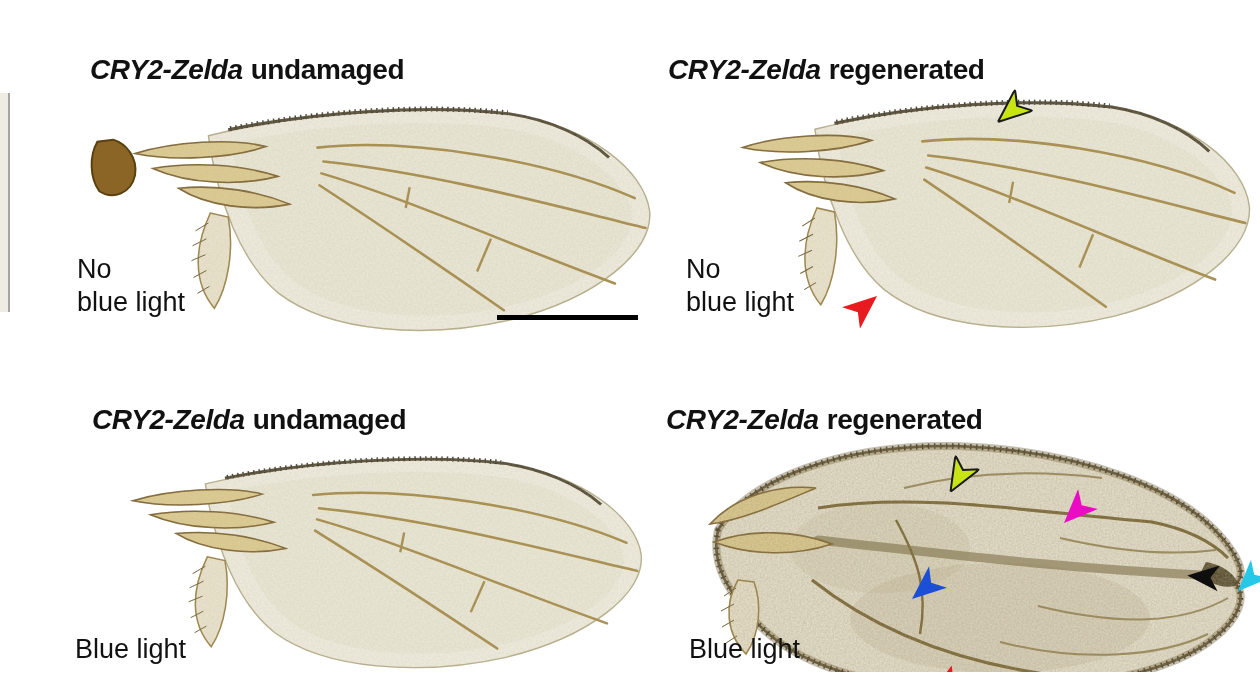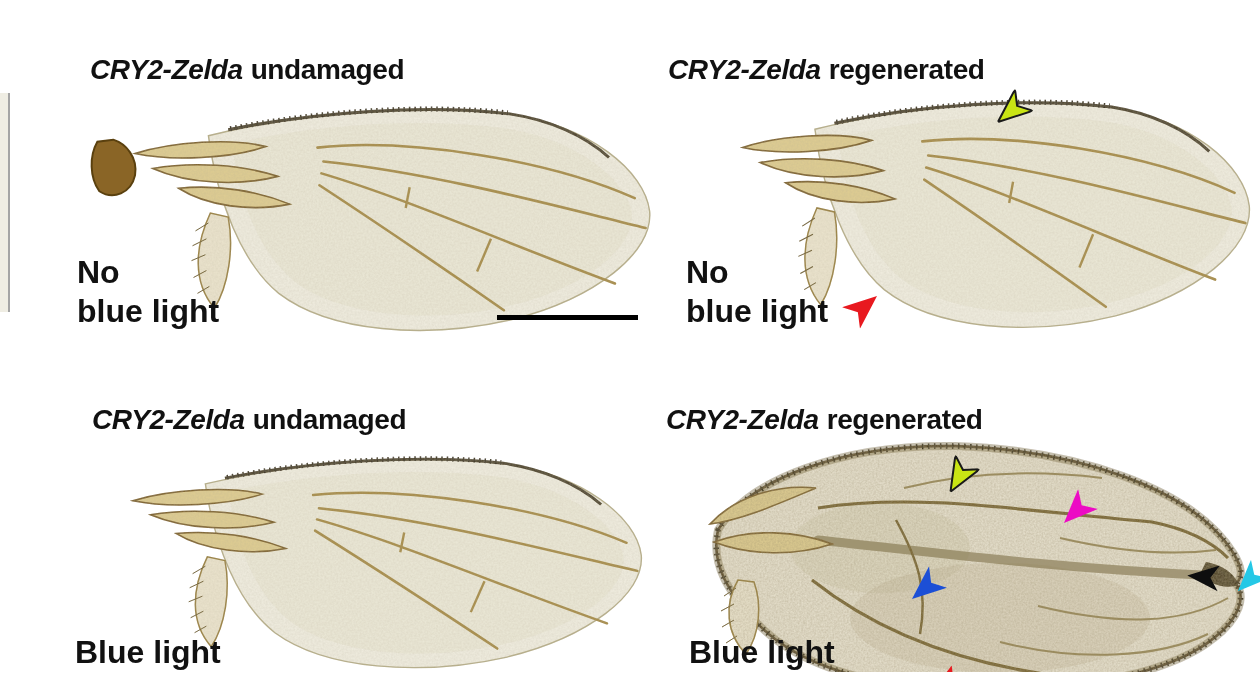--- a/index.html
+++ b/index.html
@@ -4,21 +4,21 @@
 <style>
   html,body{margin:0;padding:0;background:#fff;}
   body{width:1260px;height:700px;overflow:hidden;font-family:"Liberation Sans",sans-serif;}
   .stage{position:relative;width:1260px;height:672px;background:var(--bg,#fff);overflow:hidden;}
 
   .panel-title{position:absolute;z-index:30;font-weight:bold;font-size:28px;
     letter-spacing:-0.4px;color:var(--text,#111);white-space:nowrap;}
   .panel-title .genotype{font-style:italic;}
   .panel-title .state{margin-left:8px;}
 
-  .cond-label{position:absolute;z-index:30;font-weight:bold;font-size:32px;
+  .cond-label{position:absolute;z-index:30;font-weight:normal;font-size:27px;
     line-height:1.22;color:var(--text,#111);white-space:nowrap;}
 
   .scale-bar{position:absolute;z-index:30;left:497px;top:315px;width:141px;height:5px;background:#000;}
 
   .wing{position:absolute;z-index:10;overflow:visible;}
 
   .annotation-layer{position:absolute;z-index:50;left:0;top:0;width:1260px;height:700px;pointer-events:none;}
   .arrowhead{position:absolute;line-height:0;}
 
   .artifact-left{position:absolute;z-index:5;left:0;top:93px;width:8px;height:219px;

